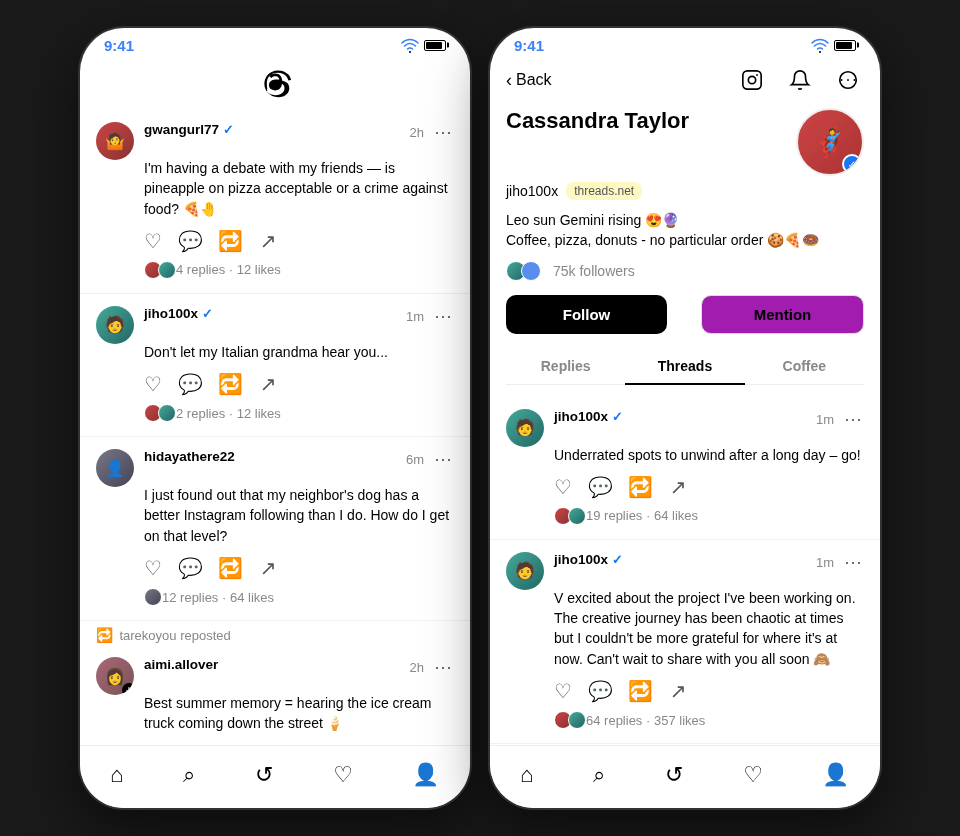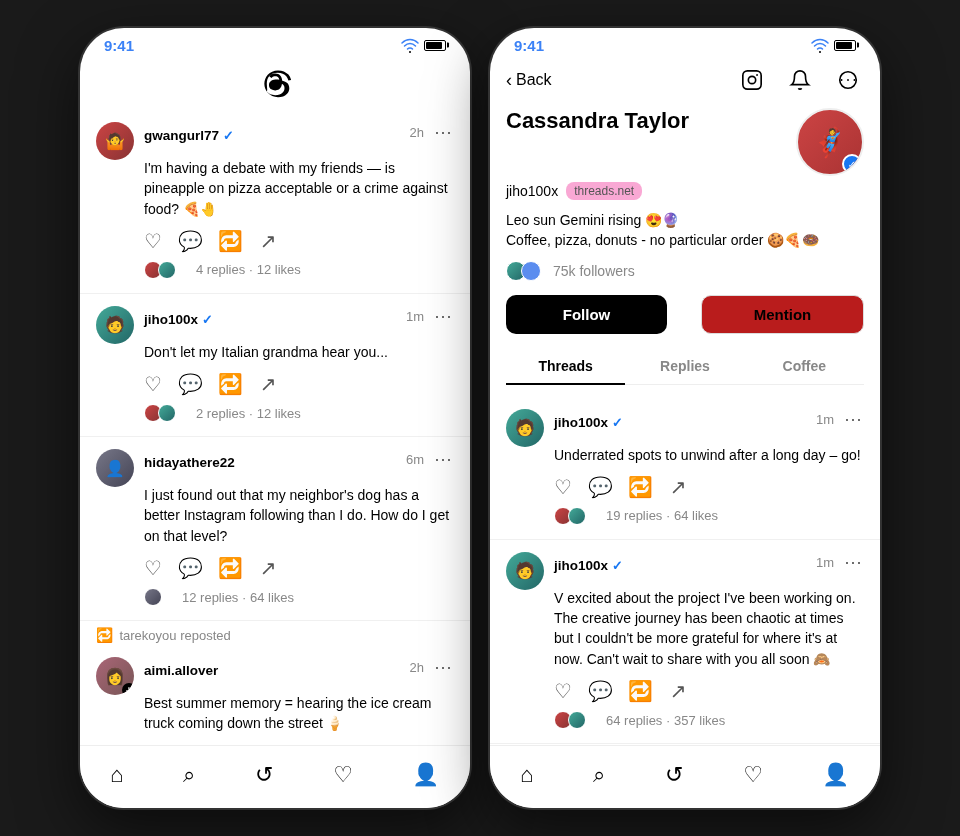--- a/index.html
+++ b/index.html
@@ -120,21 +120,21 @@
       align-items: center;
       justify-content: center;
       color: #fff;
       font-size: 10px;
       font-weight: 700;
     }
     .post-meta {
       flex: 1;
       display: flex;
       justify-content: space-between;
-      align-items: flex-end;
+      align-items: flex-start;
     }
     .post-user {
       display: flex;
       align-items: center;
       gap: 4px;
       font-size: 13.5px;
       font-weight: 700;
       color: #000;
     }
     .verified-badge {
@@ -172,21 +172,21 @@
     .action-btn {
       font-size: 20px;
       color: #555;
       cursor: pointer;
       display: flex;
       align-items: center;
     }
     .post-stats {
       display: flex;
       align-items: center;
-      gap: 24px;
+      gap: 4px;
       margin-bottom: 10px;
     }
     .avatar-stack {
       display: flex;
     }
     .mini-avatar {
       width: 18px;
       height: 18px;
       border-radius: 50%;
       border: 1.5px solid #fff;
@@ -300,21 +300,21 @@
       display: flex;
       align-items: center;
       gap: 8px;
       margin-bottom: 10px;
     }
     .handle-text {
       font-size: 14px;
       color: #000;
     }
     .handle-badge {
-      background: #f9a8d4;
+      background: #fef9c3;
       border-radius: 8px;
       padding: 2px 8px;
       font-size: 12px;
       color: #555;
     }
     .profile-bio {
       font-size: 14px;
       line-height: 1.45;
       color: #000;
       margin-bottom: 10px;
@@ -351,21 +351,21 @@
       color: #fff;
       border: none;
       border-radius: 10px;
       padding: 10px;
       font-size: 15px;
       font-weight: 600;
       cursor: pointer;
     }
     .btn-mention {
       flex: 1;
-      background: #b91c1c;
+      background: #a21caf;
       color: #000;
       border: 1.5px solid #ddd;
       border-radius: 10px;
       padding: 10px;
       font-size: 15px;
       font-weight: 600;
       cursor: pointer;
       margin-left: 16px;
     }
     .profile-tabs {
@@ -665,25 +665,25 @@
           <span class="follower-mini f1"></span>
           <span class="follower-mini f2"></span>
         </div>
         <span>75k followers</span>
       </div>
       <div class="profile-buttons">
         <button class="btn-follow">Follow</button>
         <button class="btn-mention">Mention</button>
       </div>
       <div class="profile-tabs">
+        <div class="profile-tab">
+          <span>Replies</span>
+        </div>
         <div class="profile-tab active">
           <span>Threads</span>
-        </div>
-        <div class="profile-tab">
-          <span>Replies</span>
         </div>
         <div class="profile-tab">
           <span>Coffee</span>
         </div>
       </div>
     </div>
 
     <div class="profile-feed">
 
       <div class="post">

